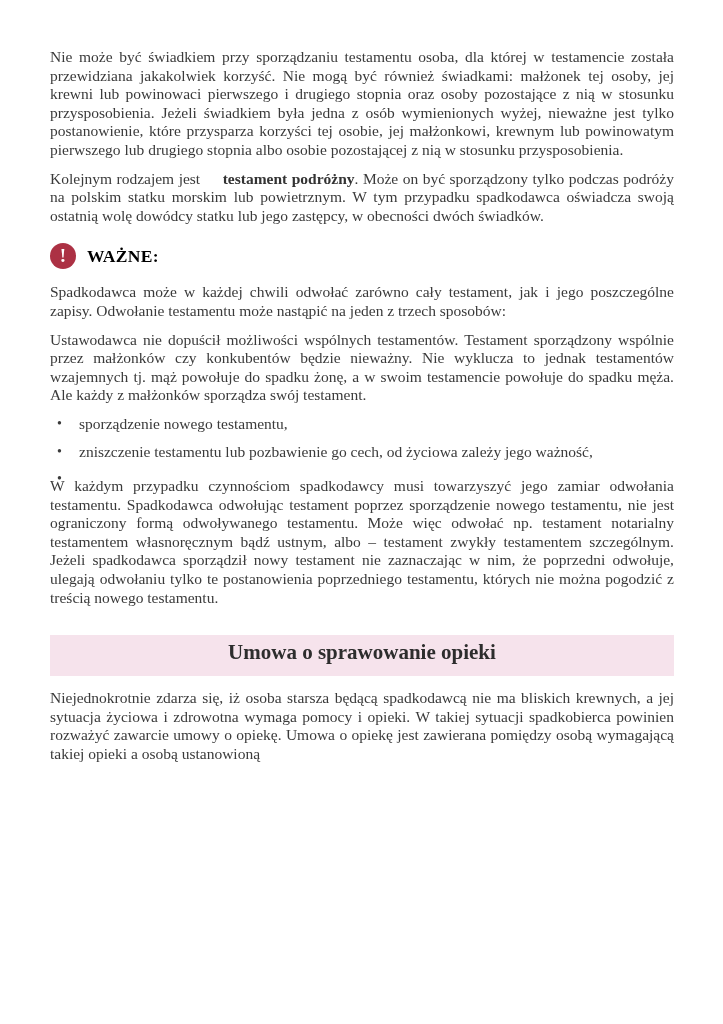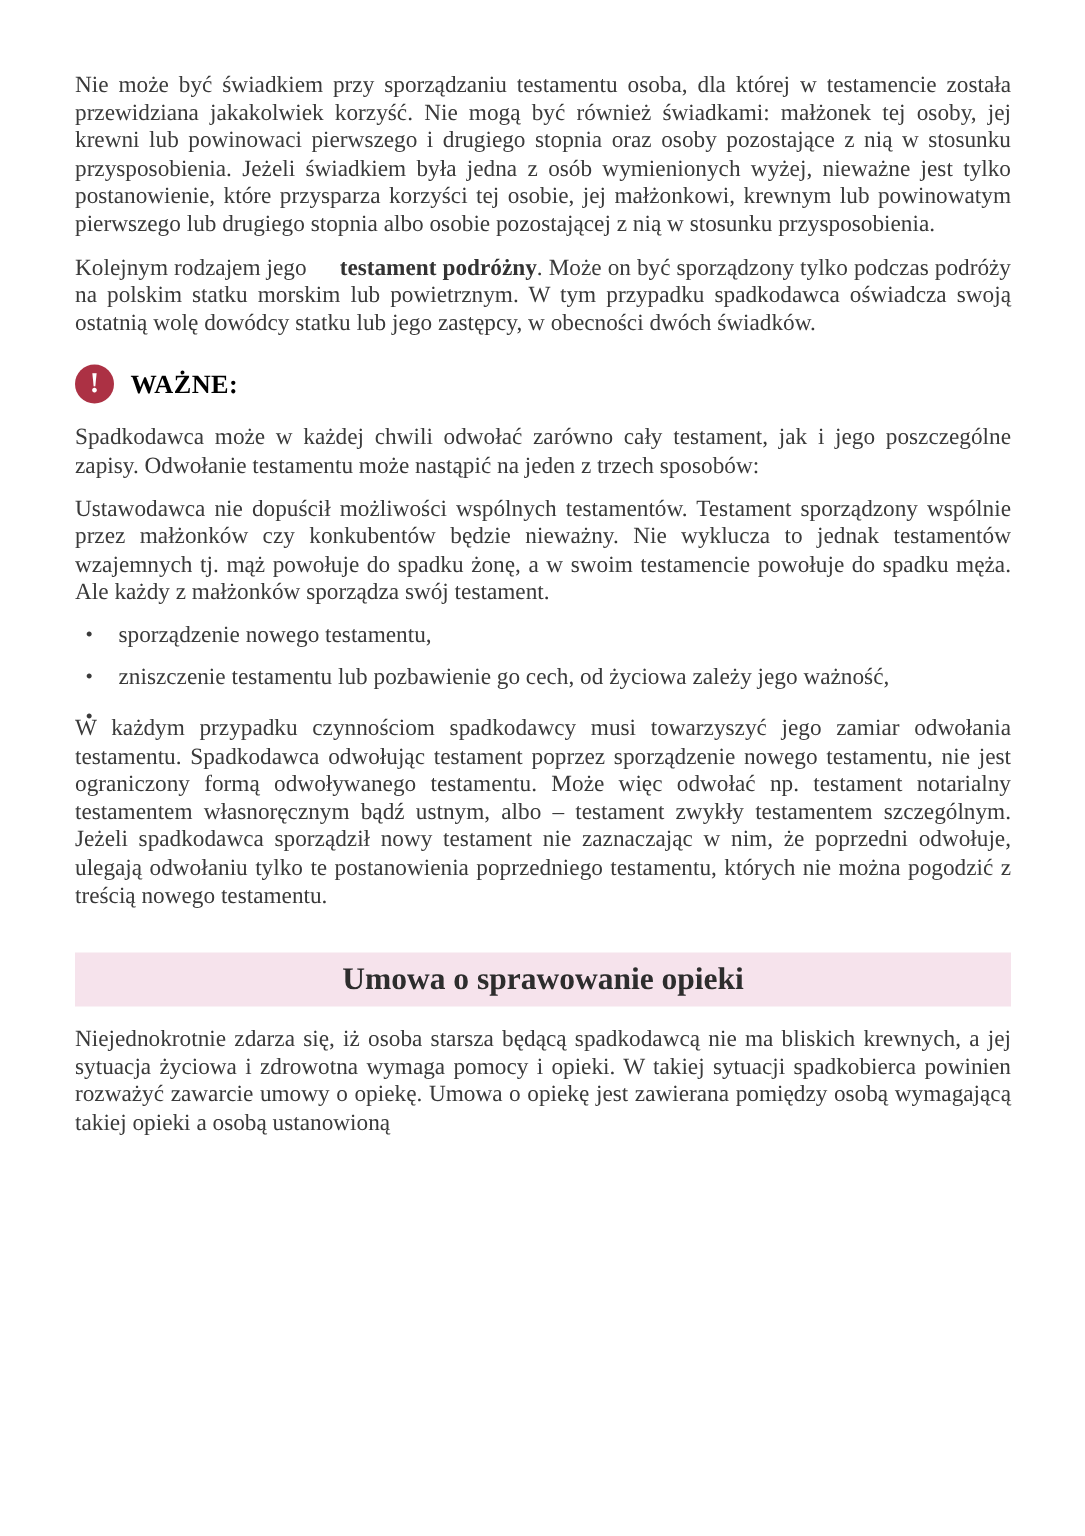--- a/index.html
+++ b/index.html
@@ -70,37 +70,37 @@
   }
   ul.revocation-list li .bullet-dot {
     position: absolute;
     left: 7px;
     top: 0;
     font-size: 14px;
     color: #3a3a3a;
   }
   .section-heading {
     margin: 28px 0 13px 0;
-    padding: 6px 0 7px 0;
+    padding: 6px 0 12px 0;
     background: #f6e3ec;
     text-align: center;
     font-weight: bold;
     font-size: 21px;
     line-height: 23px;
     color: #2d2d2d;
   }
 </style>
 </head>
 <body>
 
 <div class="page">
 
   <p>Nie może być świadkiem przy sporządzaniu testamentu osoba, dla której w testamencie została przewidziana jakakolwiek korzyść. Nie mogą być również świadkami: małżonek tej osoby, jej krewni lub powinowaci pierwszego i drugiego stopnia oraz osoby pozostające z nią w stosunku przysposobienia. Jeżeli świadkiem była jedna z osób wymienionych wyżej, nieważne jest tylko postanowienie, które przysparza korzyści tej osobie, jej małżonkowi, krewnym lub powinowatym pierwszego lub drugiego stopnia albo osobie pozostającej z nią w stosunku przysposobienia.</p>
 
-  <p><span>Kolejnym rodzajem jego </span><span class="bold-inline">testament podróżny</span><span>. Może on być sporządzony tylko podczas podróży na polskim statku morskim lub powietrznym. W tym przypadku spadkodawca oświadcza swoją ostatnią wolę dowódcy statku lub jego zastępcy, w obecności dwóch świadków.</span></p>
+  <p><span>Kolejnym rodzajem jest </span><span class="bold-inline">testament podróżny</span><span>. Może on być sporządzony tylko podczas podróży na polskim statku morskim lub powietrznym. W tym przypadku spadkodawca oświadcza swoją ostatnią wolę dowódcy statku lub jego zastępcy, w obecności dwóch świadków.</span></p>
 
   <div class="important-row">
     <span class="important-icon">!</span>
     <span class="important-label">WAŻNE:</span>
   </div>
 
   <p>Spadkodawca może w każdej chwili odwołać zarówno cały testament, jak i jego poszczególne zapisy. Odwołanie testamentu może nastąpić na jeden z trzech sposobów:</p>
 
   <p>Ustawodawca nie dopuścił możliwości wspólnych testamentów. Testament sporządzony wspólnie przez małżonków czy konkubentów będzie nieważny. Nie wyklucza to jednak testamentów wzajemnych tj. mąż powołuje do spadku żonę, a w swoim testamencie powołuje do spadku męża. Ale każdy z małżonków sporządza swój testament.</p>
 

